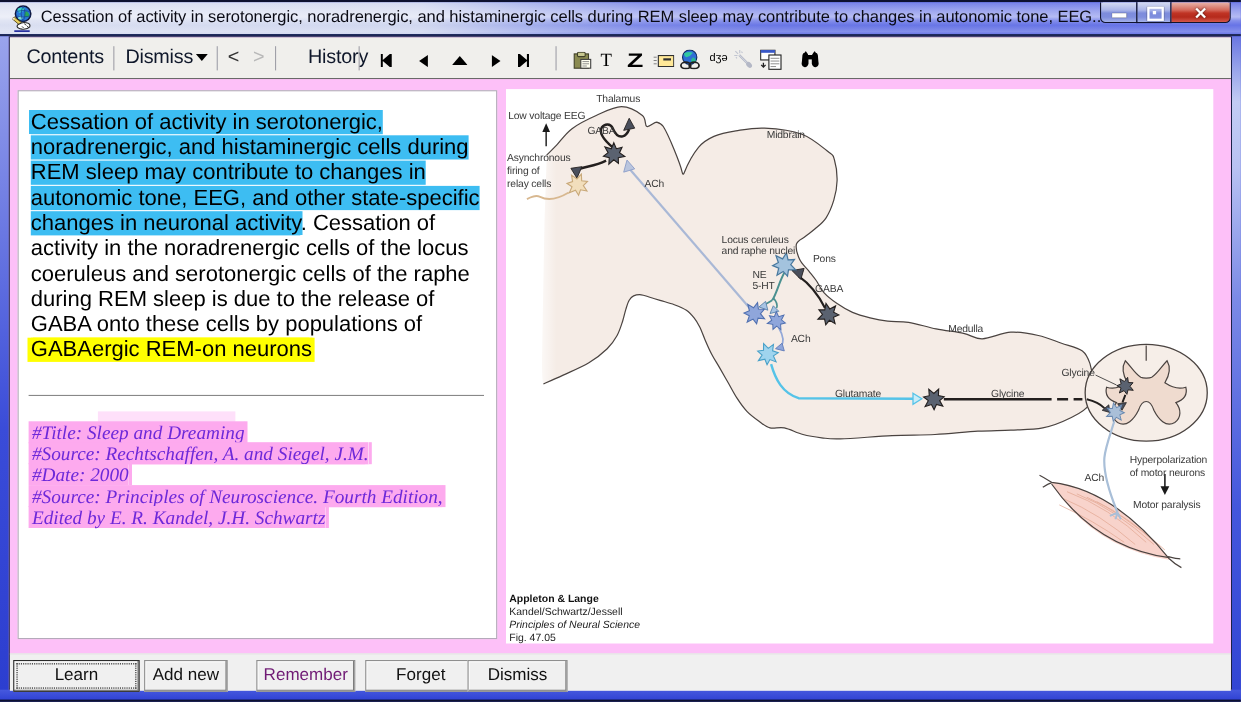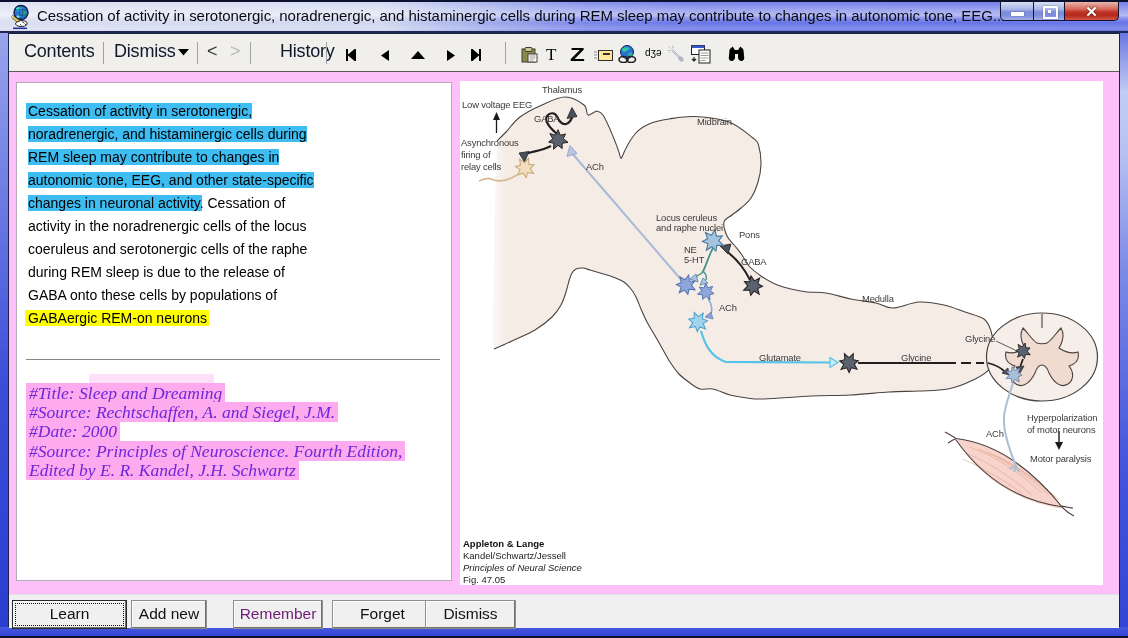--- a/index.html
+++ b/index.html
@@ -34,21 +34,21 @@
   .toolbar{position:absolute;left:0;top:0;width:1110px;height:38px;background:#f0efec;border-bottom:1px solid #5a5a5a;box-sizing:border-box;}
   .tb-txt{position:absolute;top:7px;font-size:18px;color:#0f172a;letter-spacing:-0.2px;}
   .sep{position:absolute;top:8px;width:1px;height:22px;background:#a0a0a8;}
   .mainarea{position:absolute;left:0;top:38px;width:1110px;height:522px;background:#fdc0f8;}
   .panelL{position:absolute;left:7px;top:10px;width:436px;height:499px;background:#fff;border:1px solid #b4aaba;box-sizing:border-box;}
   .panelR{position:absolute;left:451px;top:9px;width:643px;height:504px;background:#fff;}
   .bottombar{position:absolute;left:0;top:522px;width:1110px;height:33px;background:#f0f0f0;border-top:1px solid #e4e4e4;}
   .btn{position:absolute;top:5px;height:29px;background:#f0f0f0;border:1px solid #8f8f8f;box-sizing:border-box;text-align:center;font-size:15.5px;color:#111;line-height:26px;box-shadow:inset -1px -1px 0 #707070, inset 1px 1px 0 #fdfdfd;}
   .btn-learn{left:3px;width:115px;border:1px solid #2a2a2a;outline:1px dotted #111;outline-offset:-4px;}
   
-  .ltext{position:absolute;left:11px;top:17px;width:420px;font-size:14px;line-height:23px;color:#000;}
+  .ltext{position:absolute;left:11px;top:17px;width:420px;font-size:20px;line-height:23px;color:#000;}
   .hlb{background:#3dbdf2;box-shadow:-2px 0 0 #3dbdf2,2px 0 0 #3dbdf2;}
   .hly{background:#ffff00;box-shadow:-3px 0 0 #ffff00,2px 0 0 #ffff00;}
   .refs{position:absolute;left:12px;top:301px;width:420px;font-family:"Liberation Serif",serif;font-style:italic;font-size:17.5px;line-height:19.2px;color:#6d28d9;}
   .hlp{background:#fdaaee;box-shadow:-3px 0 0 #fdaaee,3px 0 0 #fdaaee;}
   .hr1{position:absolute;left:9px;top:276px;width:414px;height:1px;background:#888;}
   .hlghost{position:absolute;left:72px;top:291px;width:125px;height:10px;background:#fee0fa;}
 </style>
 </head>
 <body>
 <div class="win">

